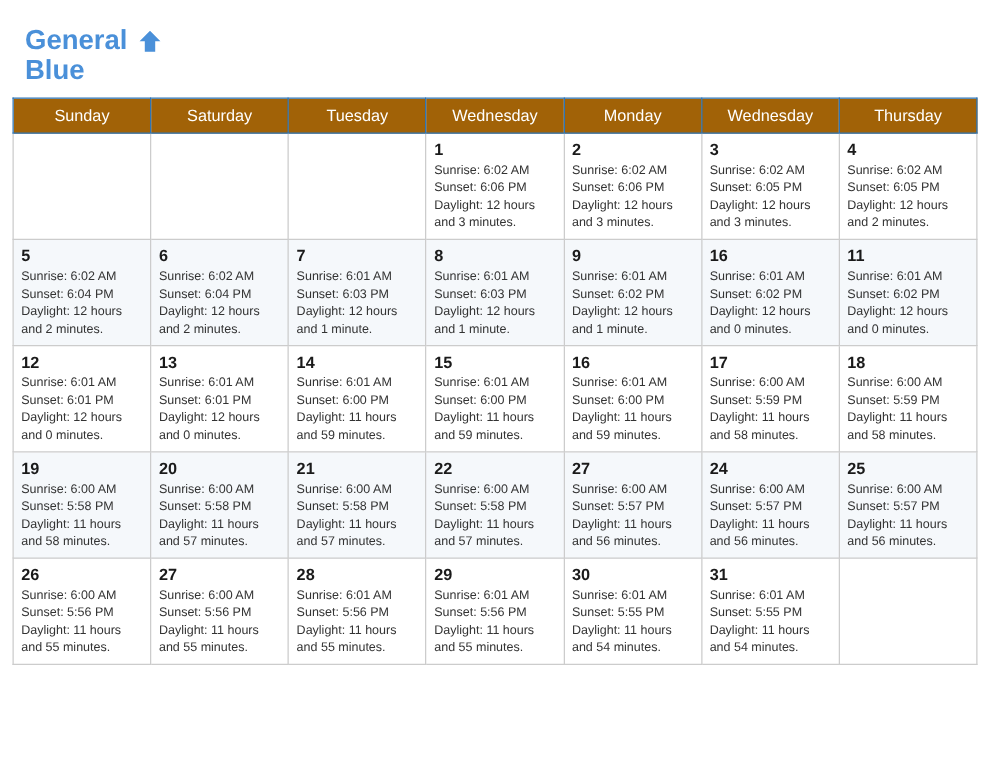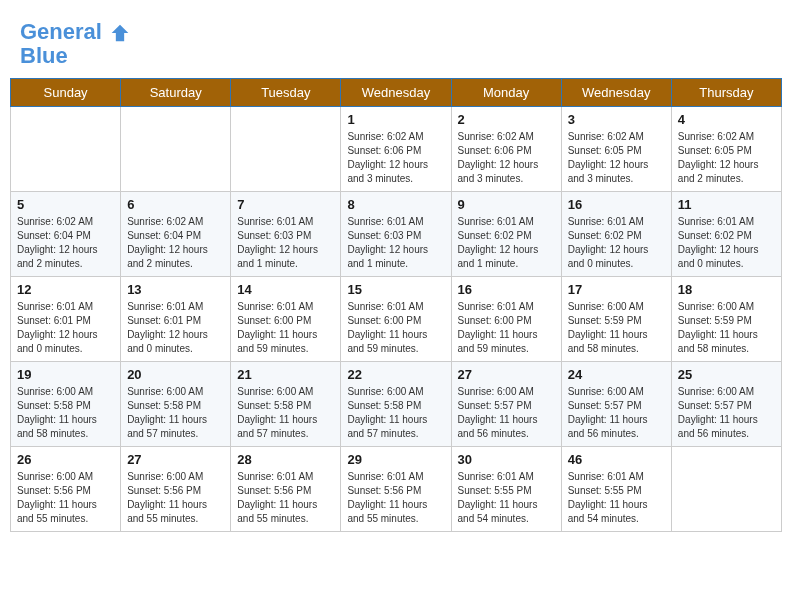--- a/index.html
+++ b/index.html
@@ -336,21 +336,21 @@
 and 55 minutes.</div>
         </td>
         <td>
           <div class="day-number">30</div>
           <div class="day-info" style="white-space: pre-line;">Sunrise: 6:01 AM
 Sunset: 5:55 PM
 Daylight: 11 hours
 and 54 minutes.</div>
         </td>
         <td>
-          <div class="day-number">46</div>
+          <div class="day-number">31</div>
           <div class="day-info" style="white-space: pre-line;">Sunrise: 6:01 AM
 Sunset: 5:55 PM
 Daylight: 11 hours
 and 54 minutes.</div>
         </td>
         <td class="empty"></td>
       </tr>
     </tbody>
 </table>
 

